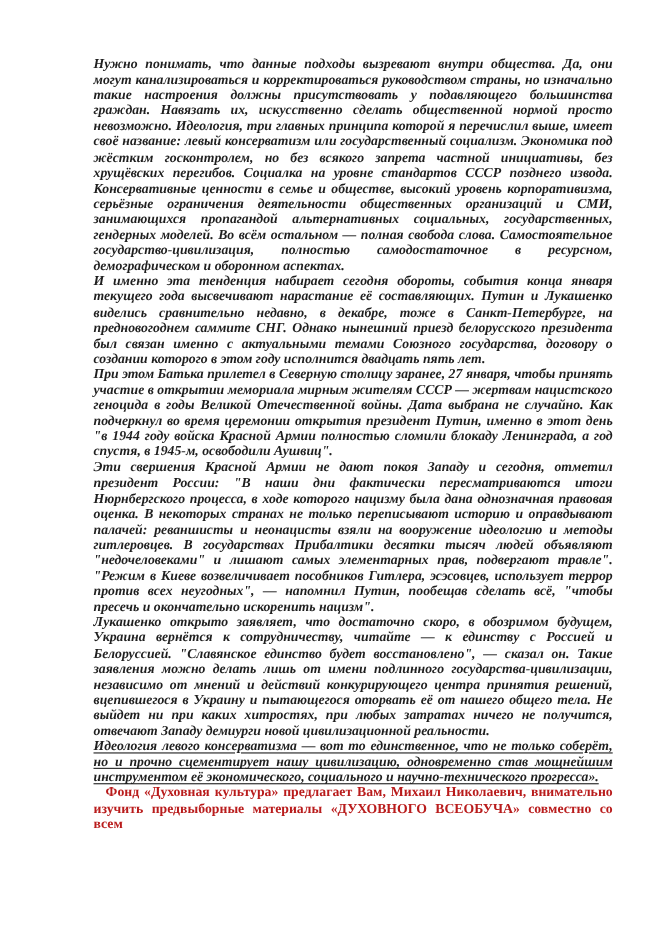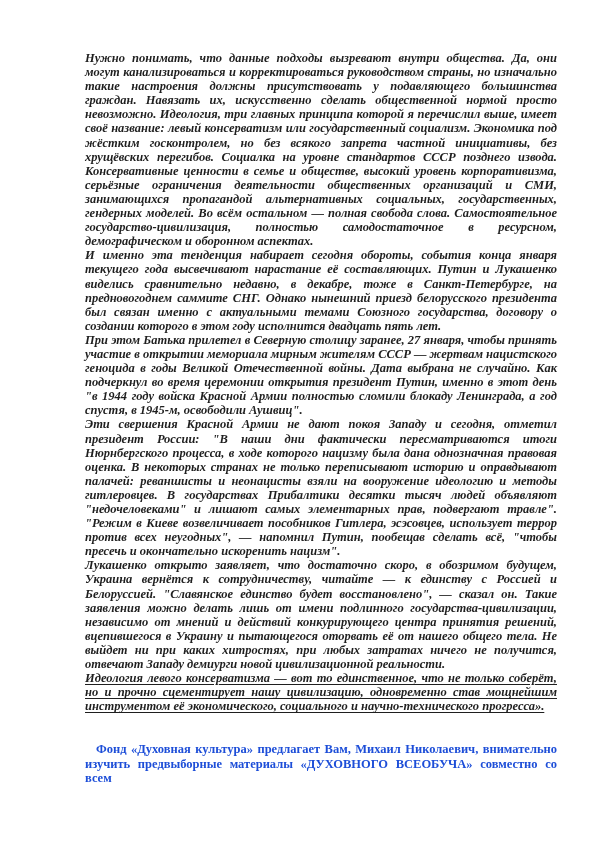--- a/index.html
+++ b/index.html
@@ -31,24 +31,23 @@
     margin: 0;
     padding: 0;
   }
   .para-underline {
     text-decoration: underline;
     text-decoration-thickness: 1px;
     text-underline-offset: 2px;
   }
   .para-final {
     font-style: normal;
-    margin-top: 29px;
     text-indent: 11px;
     text-align-last: justify;
-    color: #1d4ed8;
+    color: #b91c1c;
   }
 </style>
 </head>
 <body>
 
 <div class="page">
   <div class="text-block">
     <p class="para">Нужно понимать, что данные подходы вызревают внутри общества. Да, они могут канализироваться и корректироваться руководством страны, но изначально такие настроения должны присутствовать у подавляющего большинства граждан. Навязать их, искусственно сделать общественной нормой просто невозможно. Идеология, три главных принципа которой я перечислил выше, имеет своё название: левый консерватизм или государственный социализм. Экономика под жёстким госконтролем, но без всякого запрета частной инициативы, без хрущёвских перегибов. Социалка на уровне стандартов СССР позднего извода. Консервативные ценности в семье и обществе, высокий уровень корпоративизма, серьёзные ограничения деятельности общественных организаций и СМИ, занимающихся пропагандой альтернативных социальных, государственных, гендерных моделей. Во всём остальном — полная свобода слова. Самостоятельное государство-цивилизация, полностью самодостаточное в ресурсном, демографическом и оборонном аспектах.</p>
     <p class="para">И именно эта тенденция набирает сегодня обороты, события конца января текущего года высвечивают нарастание её составляющих. Путин и Лукашенко виделись сравнительно недавно, в декабре, тоже в Санкт-Петербурге, на предновогоднем саммите СНГ. Однако нынешний приезд белорусского президента был связан именно с актуальными темами Союзного государства, договору о создании которого в этом году исполнится двадцать пять лет.</p>
     <p class="para">При этом Батька прилетел в Северную столицу заранее, 27 января, чтобы принять участие в открытии мемориала мирным жителям СССР — жертвам нацистского геноцида в годы Великой Отечественной войны. Дата выбрана не случайно. Как подчеркнул во время церемонии открытия президент Путин, именно в этот день "в 1944 году войска Красной Армии полностью сломили блокаду Ленинграда, а год спустя, в 1945-м, освободили Аушвиц".</p>

